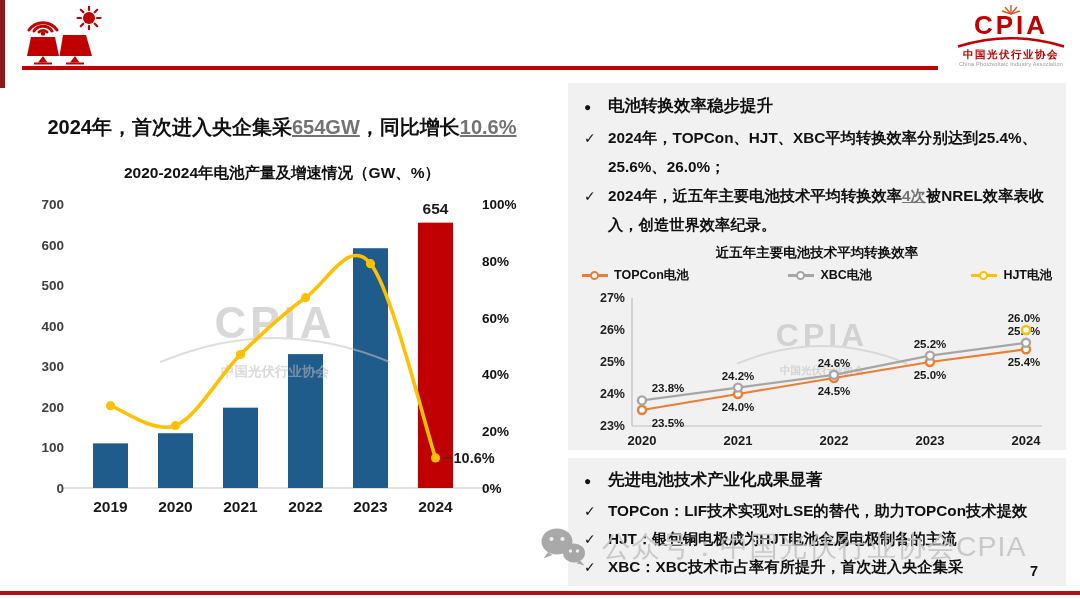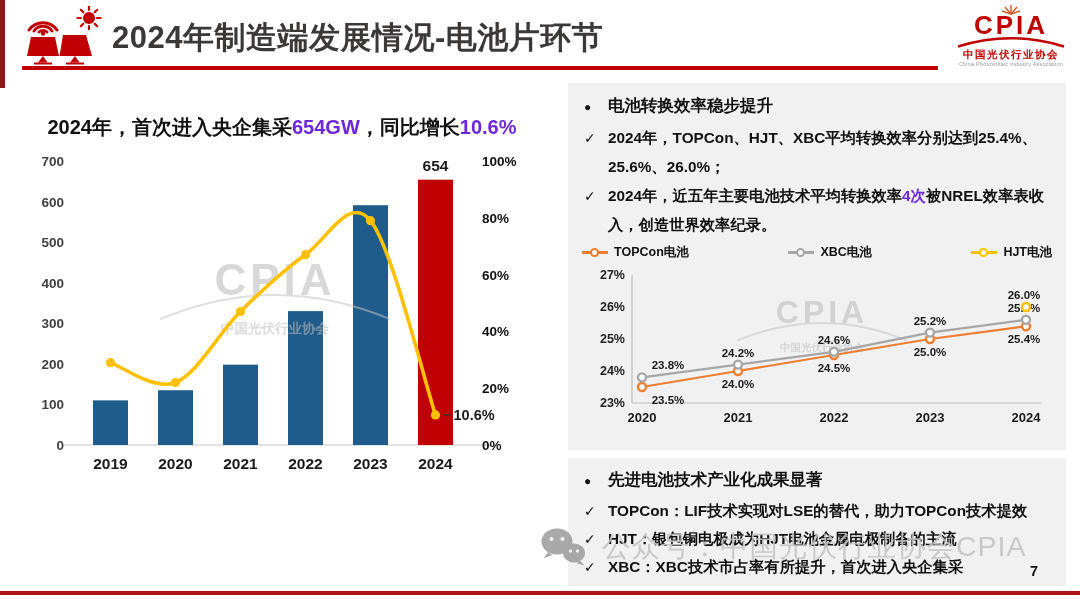--- a/index.html
+++ b/index.html
@@ -12,21 +12,21 @@
   .header-underline{position:absolute;left:22px;top:66px;width:916px;height:3.5px;background:#C00000;}
   .logo{position:absolute;left:952px;top:4px;width:118px;text-align:center;line-height:1;}
   .logo-sun{display:block;margin:0 auto -3px auto;}
   .logo-word{font-size:26px;font-weight:800;color:#C00000;letter-spacing:3px;}
   .logo-swoosh{display:block;margin:-3px auto 0 auto;}
   .logo-cn{font-size:10.5px;font-weight:700;color:#C00000;letter-spacing:1.5px;margin-top:1px;}
   .logo-en{font-size:5.5px;color:#9a9a9a;margin-top:2px;letter-spacing:0.2px;}
   
   .left-col{position:absolute;left:8px;top:100px;width:548px;}
   .headline{margin-top:14px;text-align:center;font-size:20px;font-weight:800;color:#111;}
-  .headline .red,.red-inline{color:#6d28d9;}
+  .headline .red,.red-inline{color:#737373;text-decoration:underline;}
   .left-chart-title{margin-top:22px;text-align:center;font-size:15.5px;font-weight:800;color:#111;}
   #chart-left{display:block;margin:6px 0 0 12px;}
   
   .panel{position:absolute;left:568px;width:498px;background:#F1F1F1;box-sizing:border-box;padding:10px 14px 0 14px;}
   .panel-a{top:83px;height:367px;}
   .panel-b{top:458px;height:128px;padding-top:9px;}
   .sec-title{display:flex;align-items:baseline;font-size:16.5px;font-weight:800;color:#111;margin:2px 0 6px 2px;}
   .sec-title .bullet{font-size:12px;width:24px;flex:none;}
   .sec-item{display:flex;align-items:baseline;font-size:15.3px;font-weight:700;line-height:1.9;color:#111;margin-left:2px;}
   .sec-item .check{width:24px;flex:none;font-size:14px;}
@@ -73,21 +73,20 @@
       <line x1="71.7" y1="17.7" x2="74.2" y2="20.2"></line>
         <line x1="66" y1="20" x2="66" y2="23.2"></line>
     </g>
     <g stroke="#C00000" fill="none" stroke-linecap="round">
       <path d="M6,24 A17,17 0 0 1 34,24" stroke-width="3"></path>
       <path d="M11,25 A11,11 0 0 1 29,25" stroke-width="3"></path>
       <path d="M16,26 A6,6 0 0 1 24,26" stroke-width="3"></path>
     </g>
   </svg>
 
-  <h1 class="page-title">2024年制造端发展情况-电池片环节</h1>
   <div class="header-underline"></div>
 
   <div class="logo">
     <svg class="logo-sun" width="20" height="11" viewBox="0 0 20 11">
       <g stroke="#D4572A" stroke-width="1.4">
           <line x1="10" y1="10" x2="10" y2="1"></line>
           <line x1="10" y1="10" x2="4" y2="3"></line>
       <line x1="10" y1="10" x2="16" y2="3"></line>
           <line x1="10" y1="10" x2="1" y2="7"></line>
           <line x1="10" y1="10" x2="19" y2="7"></line>
@@ -98,20 +97,21 @@
       <path d="M3,11.5 Q56,-5 109,11.5" stroke="#C00000" stroke-width="2.4" fill="none"></path>
     </svg>
     <div class="logo-cn">中国光伏行业协会</div>
     <div class="logo-en">China Photovoltaic Industry Association</div>
   </div>
 
   <section class="left-col">
     <div class="headline">
       <span>2024年，首次进入央企集采</span><span class="red">654GW</span><span>，同比增长</span><span class="red">10.6%</span>
     </div>
+    <div class="left-chart-title">2020-2024年电池产量及增速情况（GW、%）</div>
     <svg id="chart-left" width="510" height="335" viewBox="0 0 510 335">
         <line x1="42" y1="298" x2="472" y2="298" stroke="#D9D9D9" stroke-width="1.5"></line>
         <text x="44" y="303" font-size="13.5" font-weight="600" fill="#404040" text-anchor="end" font-family="&quot;Liberation Sans&quot;,&quot;DejaVu Sans&quot;,sans-serif">0</text>
         <text x="44" y="262.42857142857144" font-size="13.5" font-weight="600" fill="#404040" text-anchor="end" font-family="&quot;Liberation Sans&quot;,&quot;DejaVu Sans&quot;,sans-serif">100</text>
         <text x="44" y="221.85714285714286" font-size="13.5" font-weight="600" fill="#404040" text-anchor="end" font-family="&quot;Liberation Sans&quot;,&quot;DejaVu Sans&quot;,sans-serif">200</text>
         <text x="44" y="181.28571428571428" font-size="13.5" font-weight="600" fill="#404040" text-anchor="end" font-family="&quot;Liberation Sans&quot;,&quot;DejaVu Sans&quot;,sans-serif">300</text>
         <text x="44" y="140.71428571428572" font-size="13.5" font-weight="600" fill="#404040" text-anchor="end" font-family="&quot;Liberation Sans&quot;,&quot;DejaVu Sans&quot;,sans-serif">400</text>
         <text x="44" y="100.14285714285714" font-size="13.5" font-weight="600" fill="#404040" text-anchor="end" font-family="&quot;Liberation Sans&quot;,&quot;DejaVu Sans&quot;,sans-serif">500</text>
         <text x="44" y="59.571428571428584" font-size="13.5" font-weight="600" fill="#404040" text-anchor="end" font-family="&quot;Liberation Sans&quot;,&quot;DejaVu Sans&quot;,sans-serif">600</text>
         <text x="44" y="19" font-size="13.5" font-weight="600" fill="#404040" text-anchor="end" font-family="&quot;Liberation Sans&quot;,&quot;DejaVu Sans&quot;,sans-serif">700</text>
@@ -157,20 +157,21 @@
       <span>电池转换效率稳步提升</span>
     </div>
     <div class="sec-item">
       <span class="check">✓</span>
       <span class="itext"><span>2024年，TOPCon、HJT、XBC平均转换效率分别达到25.4%、25.6%、26.0%；</span><span class="red-inline"></span><span></span></span>
     </div>
     <div class="sec-item">
       <span class="check">✓</span>
       <span class="itext"><span>2024年，近五年主要电池技术平均转换效率</span><span class="red-inline">4次</span><span>被NREL效率表收入，创造世界效率纪录。</span></span>
     </div>
+    <div class="rchart-title">近五年主要电池技术平均转换效率</div>
     <div class="legend">
       <div class="legend-item">
         <span class="lm">
             <span class="lm-line" style="background: rgb(237, 125, 49);"></span>
             <span class="lm-ring" style="border-color: rgb(237, 125, 49);"></span>
           </span>
         <span>TOPCon电池</span>
       </div>
       <div class="legend-item">
         <span class="lm">

